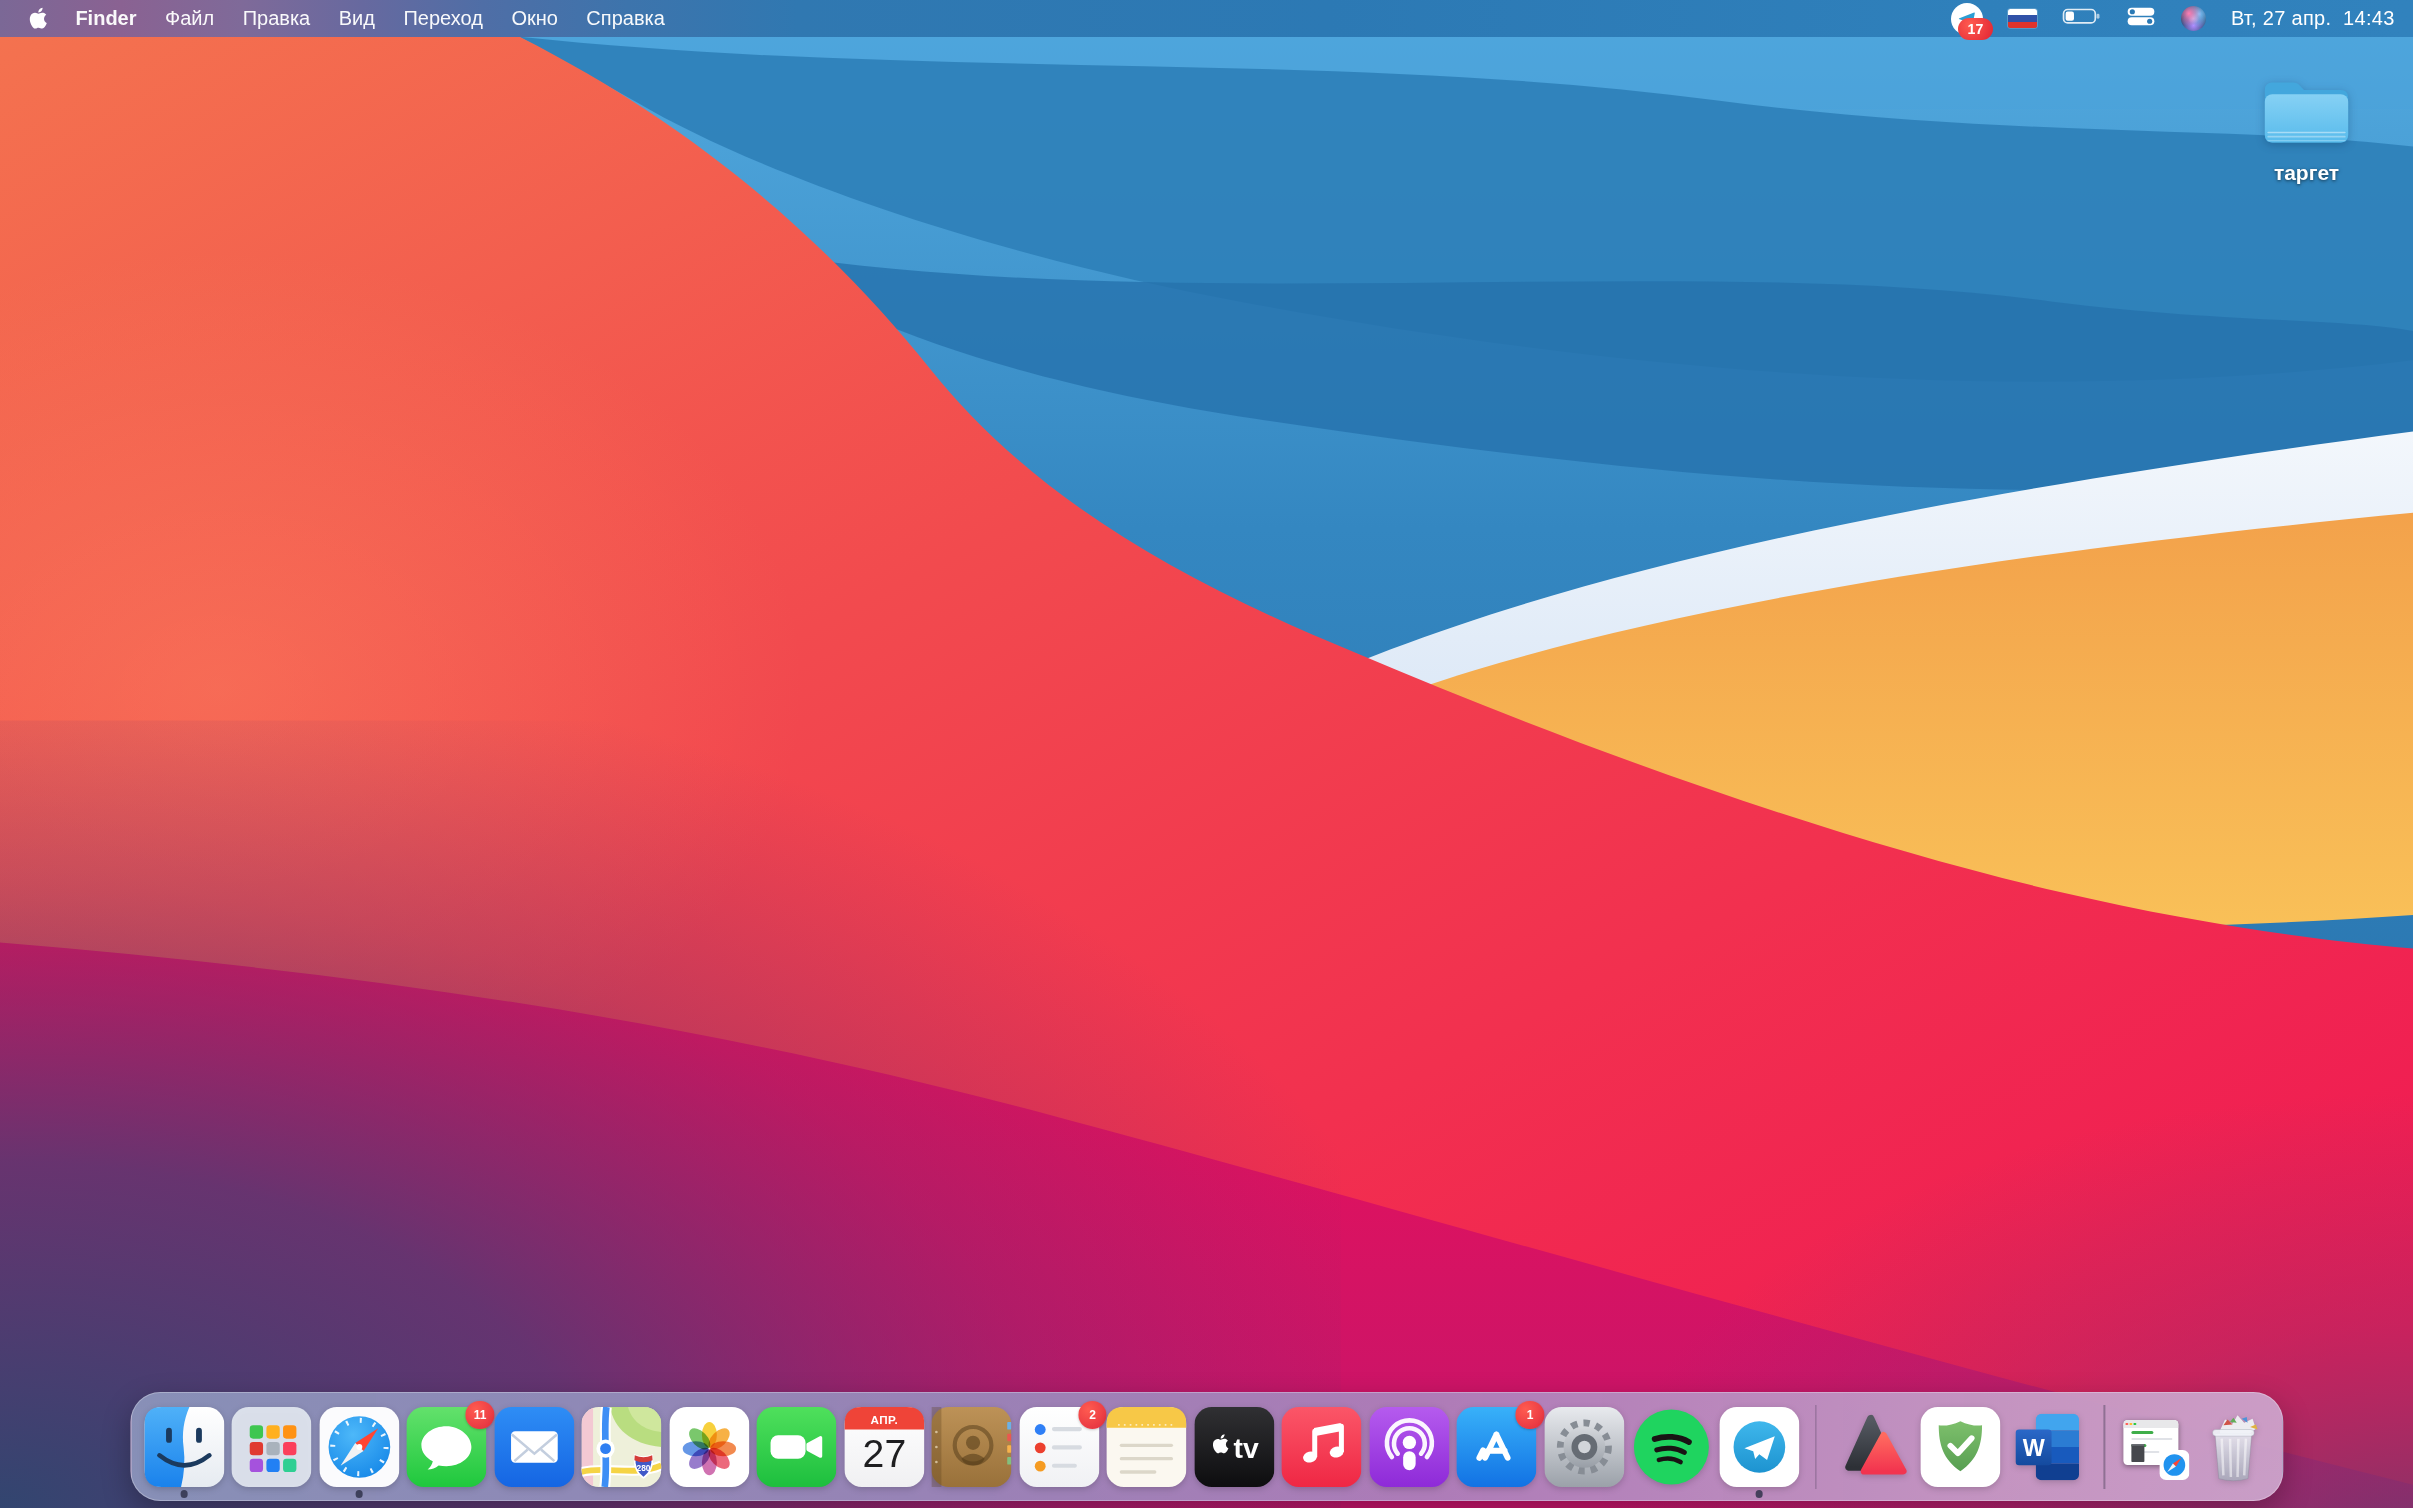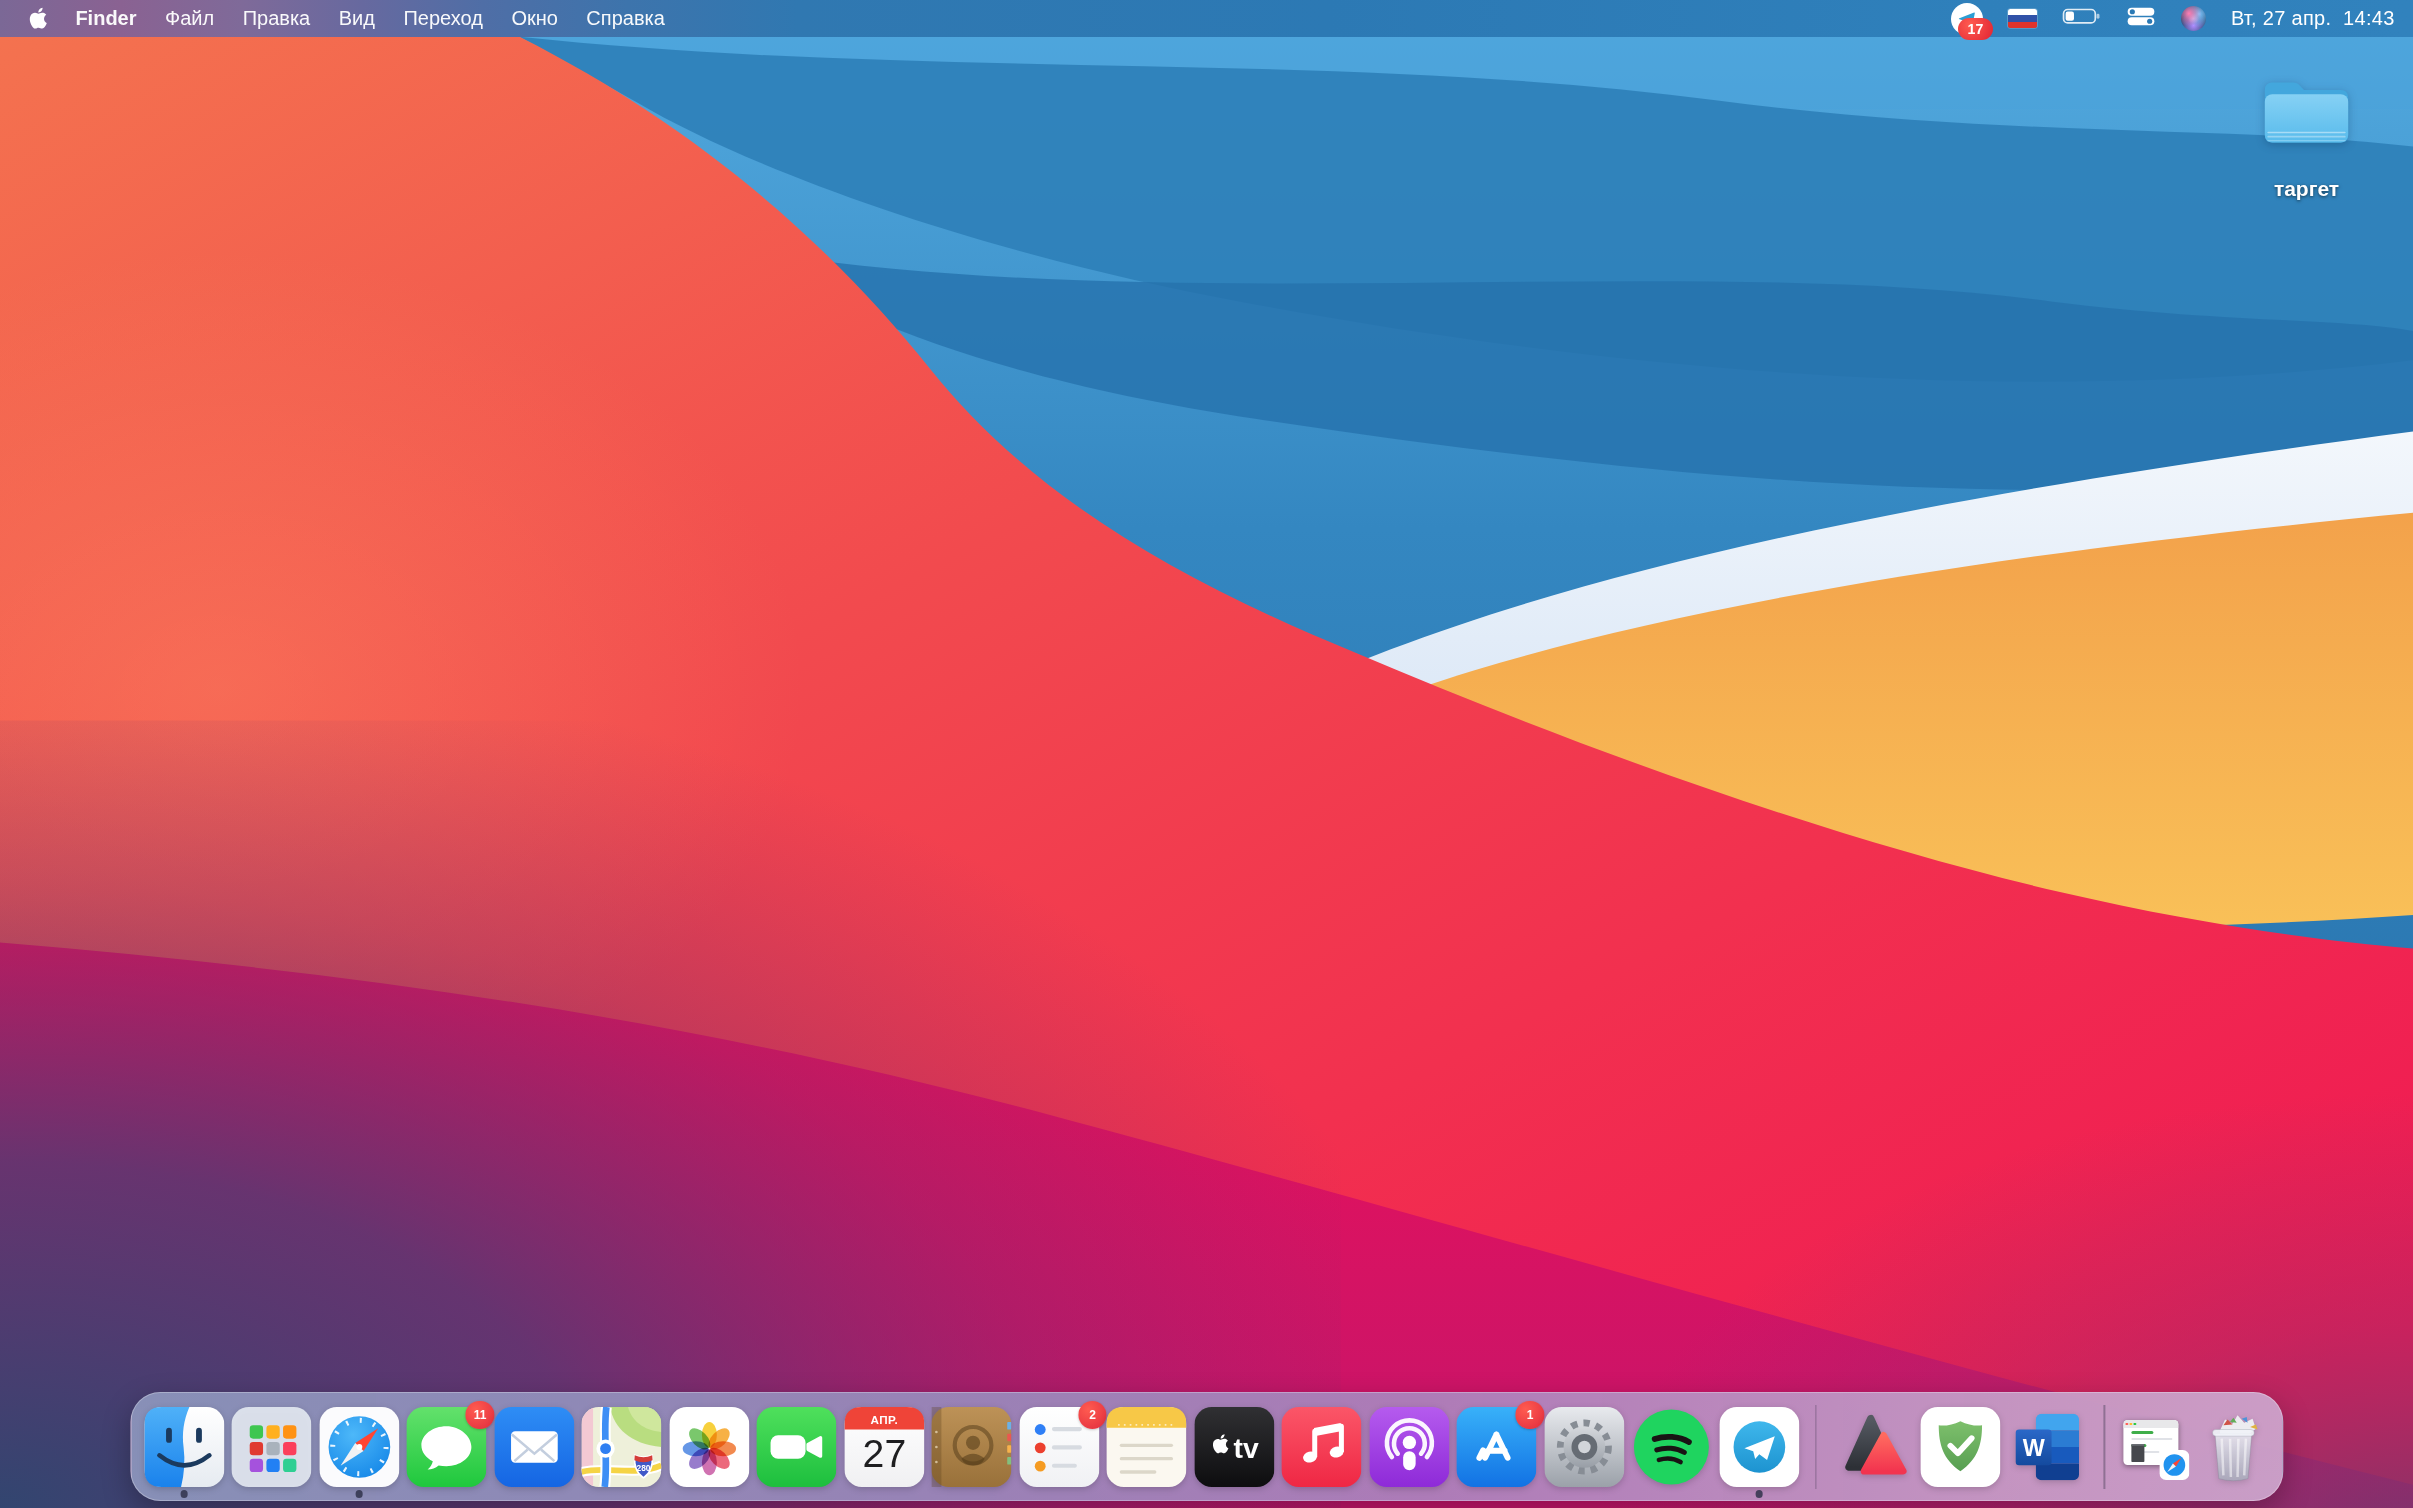--- a/index.html
+++ b/index.html
@@ -33,21 +33,21 @@
     background:
       radial-gradient(circle at 32% 30%,#ff7eb3 0%,rgba(255,126,179,0) 52%),
       radial-gradient(circle at 72% 32%,#7cc6ff 0%,rgba(124,198,255,0) 55%),
       radial-gradient(circle at 50% 78%,#b18cff 0%,rgba(177,140,255,0) 58%),
       radial-gradient(circle at 50% 50%,#ffffff 0%,rgba(255,255,255,0) 30%),
       #24476e;}
 
   
   .folder{position:absolute;left:2251px;top:70px;width:111px;text-align:center;cursor:default;}
   .folder svg{display:block;margin:0 auto;filter:drop-shadow(0 2.5px 4.2px rgba(0,25,60,.25));}
-  .flabel{margin-top:27px;color:#fff;font-size:21px;font-weight:700;
+  .flabel{margin-top:11px;color:#fff;font-size:21px;font-weight:700;
     text-shadow:0 0.8px 3.4px rgba(0,0,0,.6);}
 
   
   .dock{position:absolute;left:50%;bottom:6.7px;transform:translateX(-50%);height:107px;
     display:flex;align-items:center;gap:7.5px;padding:0 13.4px;border-radius:30px;
     background:linear-gradient(90deg,rgba(141,150,188,.93) 0%,rgba(152,140,189,.91) 38%,
       rgba(170,134,191,.91) 60%,rgba(198,158,200,.93) 88%,rgba(205,166,205,.93) 100%);
     border:0.8px solid rgba(255,255,255,.28);
     box-shadow:0 10px 28.5px rgba(0,0,0,.28);}
   .ditem{position:relative;width:80px;height:80px;flex:0 0 auto;}

